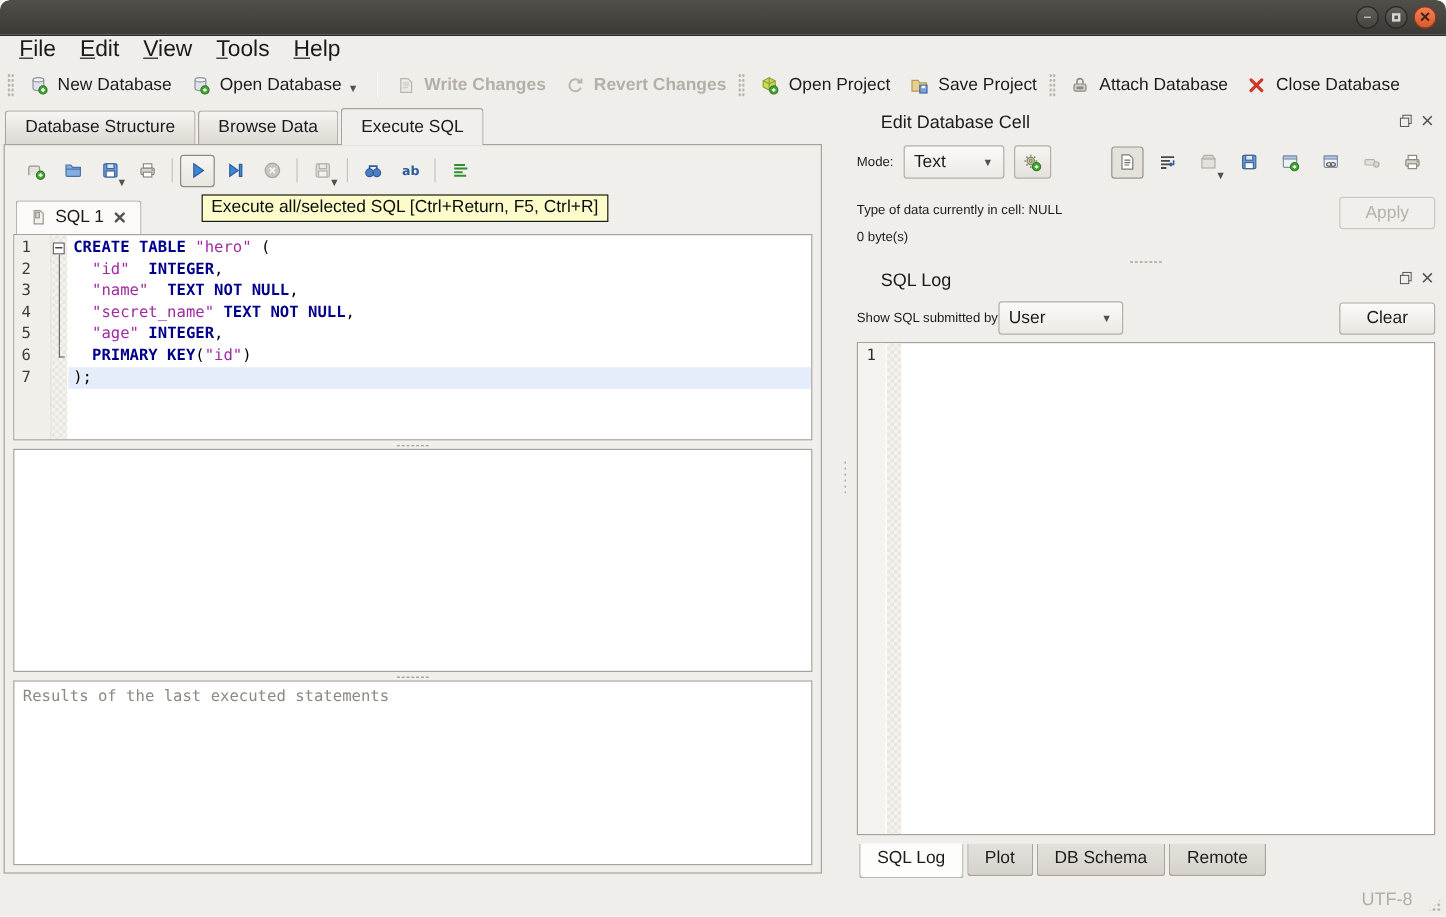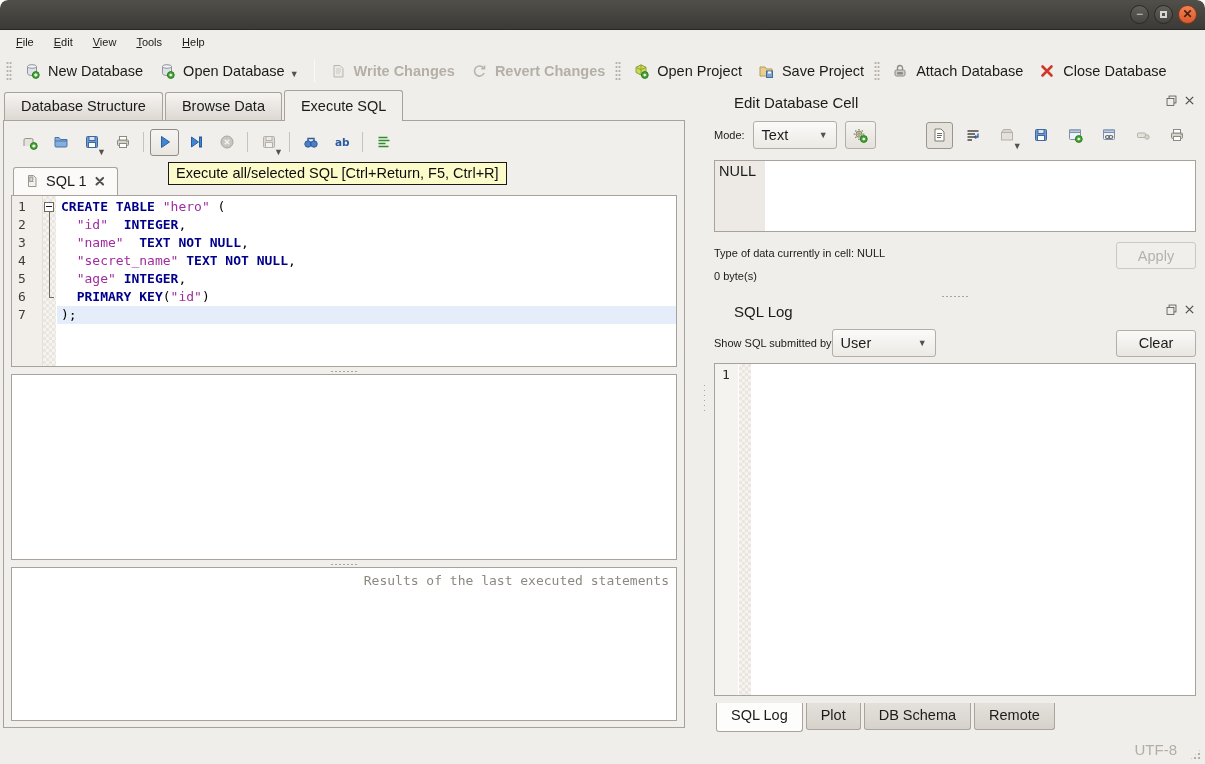--- a/index.html
+++ b/index.html
@@ -13,21 +13,21 @@
     display:flex;align-items:center;justify-content:center;position:relative;}
   .title{color:#dcdad6;font-weight:bold;font-size:14px;}
   .win-btns{position:absolute;right:8px;top:5px;display:flex;gap:5px;}
   .win-btn{width:19px;height:19px;border-radius:50%;
     background:linear-gradient(#605f58,#454440);border:1px solid #2b2a26;
     color:#d9d7d2;font-size:12px;line-height:16px;text-align:center;cursor:default;}
   .win-btn .maxbox{display:inline-block;width:7px;height:7px;border:2px solid #d9d7d2;margin-top:4px;}
   .win-btn.close{background:linear-gradient(#ee8256,#d85a2d);border-color:#8e3617;color:#4a1d08;font-weight:bold;}
   
   .menubar{height:24px;display:flex;align-items:center;padding-left:6px;}
-  .menu-item{display:inline-block;padding:2px 10px;font-size:11px;}
+  .menu-item{display:inline-block;padding:2px 10px;font-size:19px;}
   .mnemonic::first-letter{text-decoration:underline;}
   .toolbar{height:34px;display:flex;align-items:center;padding:0 4px;}
   .tb-grip{width:6px;height:20px;margin:0 4px 0 2px;
     background-image:radial-gradient(circle,#b7b1a9 1px,transparent 1.2px);
     background-size:3px 4px;}
   .tb-sep{width:1px;height:22px;background:#c7c2ba;border-right:1px solid #fbfaf8;margin:0 7px;}
   .tb-btn{display:flex;align-items:center;gap:8px;padding:4px 8px;border-radius:3px;}
   .tb-lbl{font-size:14.5px;white-space:nowrap;}
   .tb-btn.disabled .tb-lbl{color:#b4afa7;font-weight:bold;}
   .tb-caret,.sel-caret,.sq-caret{font-size:9px;color:#55524d;}
@@ -78,21 +78,21 @@
   .f-corner::after{content:'';position:absolute;left:7px;top:9px;width:5px;height:1px;background:#6e6a64;}
   .f-minus::before{content:'';position:absolute;left:7px;top:14px;bottom:0;width:1px;background:#6e6a64;}
   .fold-box{position:absolute;left:2px;top:4px;width:10px;height:10px;background:#fff;border:1px solid #6e6a64;}
   .fold-box::after{content:'';position:absolute;left:1px;right:1px;top:3px;height:1px;background:#1a1a1a;}
   
   .hsplit{height:7px;position:relative;}
   .hsplit::after{content:'';position:absolute;left:50%;top:3px;width:28px;height:2px;margin-left:-14px;
     background-image:radial-gradient(circle,#a9a49c .9px,transparent 1px);background-size:4px 3px;}
   .results{height:186px;border:1px solid #a9a29b;background:#fff;}
   .message{flex:1;border:1px solid #a9a29b;background:#fff;padding:5px 7px;
-    color:#8d8981;font-family:"DejaVu Sans Mono",monospace;font-size:13px;text-align:right;}
+    color:#8d8981;font-family:"DejaVu Sans Mono",monospace;font-size:13px;}
   
   .dock-h{display:flex;height:22px;margin-top:2px;margin-left:20px;}
   .dock-title{font-size:15px;flex:1;}
   .dock-ic{margin-left:5px;}
   .mode-row{display:flex;align-items:center;height:38px;gap:8px;}
   .lbl{font-size:11px;white-space:nowrap;}
   .select{display:flex;align-items:center;justify-content:space-between;height:28px;padding:0 8px;
     border:1px solid #b4aea6;border-radius:3px;background:linear-gradient(#fbfaf9,#eceae5);font-size:14.5px;}
   .sel-mode{width:84px;}
   .sel-user{width:104px;}
@@ -515,23 +515,20 @@
                 <svg width="16" height="16" viewBox="0 0 16 16" xmlns="http://www.w3.org/2000/svg">
                   <rect x="2.5" y="6" width="11" height="5.5" rx="1" fill="#d6d3cd" stroke="#8d8a84"></rect>
                   <rect x="4.5" y="2.5" width="7" height="3.5" fill="#fff" stroke="#8d8a84"></rect>
                   <rect x="4.5" y="9.5" width="7" height="4" fill="#fff" stroke="#8d8a84"></rect>
                   <circle cx="12" cy="7.6" r=".7" fill="#6fa33a"></circle>
                 </svg>
               </span>
             </span>
           </span>
       </div>
-      <div class="cellbox">
-        <span class="cell-null">NULL</span>
-      </div>
       <div class="info-row">
         <div class="info-l">
           <div>Type of data currently in cell: NULL</div>
           <div>0 byte(s)</div>
         </div>
         <span class="btn disabled">Apply</span>
       </div>
 
       <div class="hsplit" style="margin:2px 0;"></div>
 

